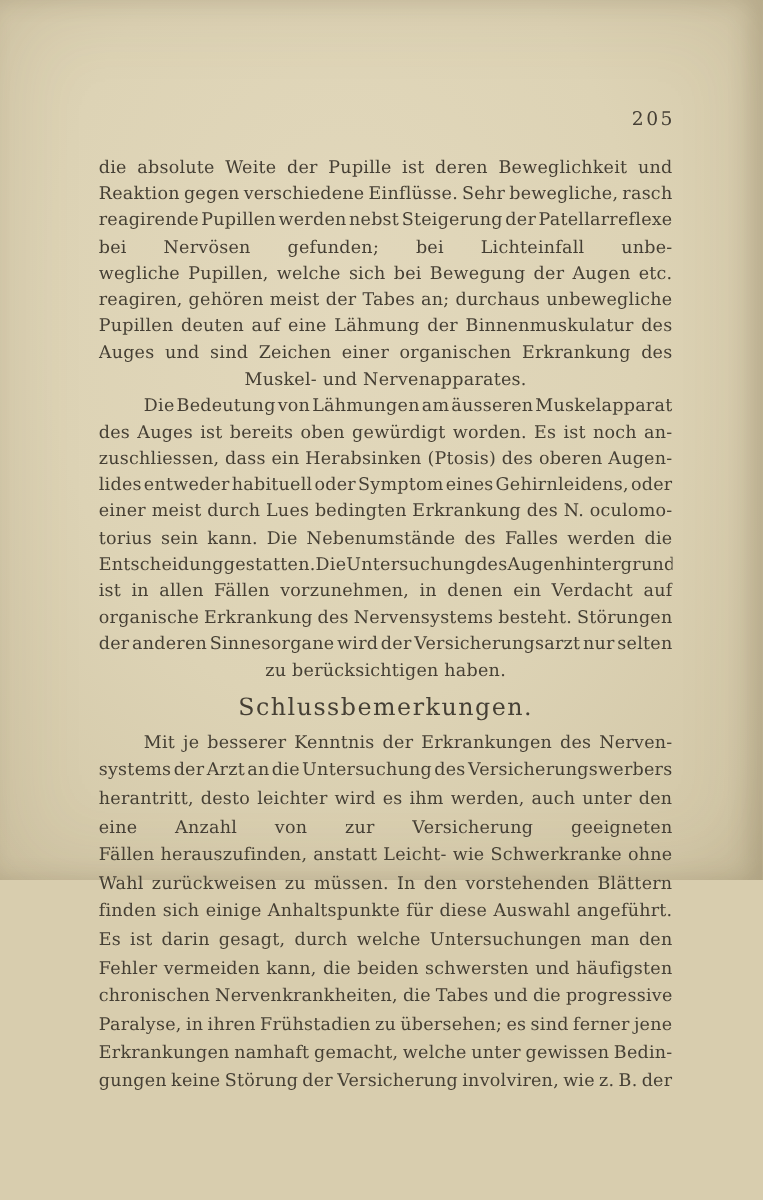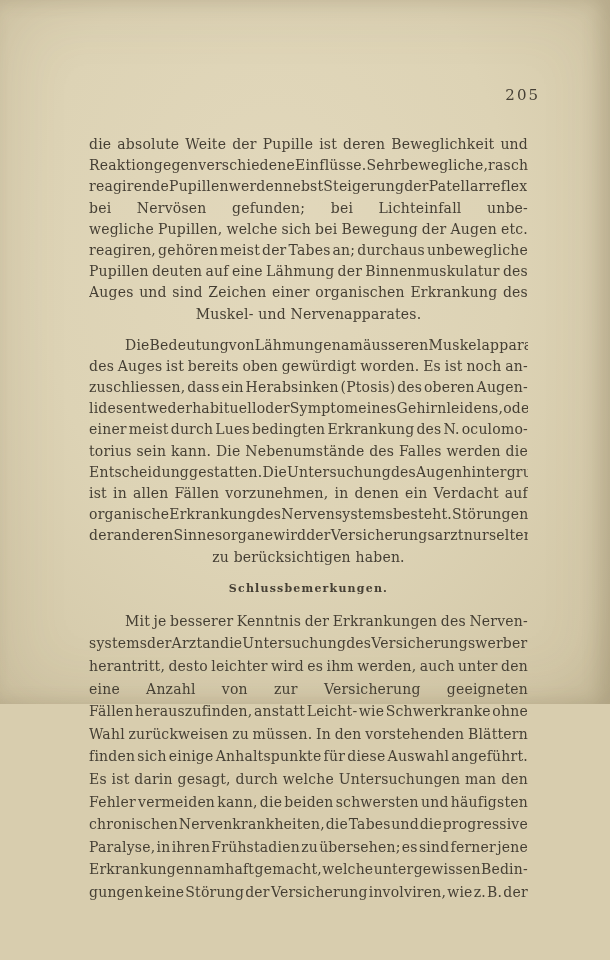--- a/index.html
+++ b/index.html
@@ -22,32 +22,32 @@
     font-size:15px;
     letter-spacing:2px;
   }
   .text-block{
     position:absolute;
     left:79px;top:124px;
     width:459px;
     font-size:14px;
     letter-spacing:.2px;
   }
-  .para{margin:10px;}
+  .para{margin:0;}
   .p0 .line, .p1 .line{height:21.2px;line-height:21.2px;}
   .p3 .line{height:22.6px;line-height:22.6px;}
   .line{box-sizing:border-box;width:100%;}
   .line.just{display:flex;justify-content:space-between;overflow:hidden;}
   .line.just span{white-space:pre;flex:0 0 auto;}
   .line.plain{text-align:center;white-space:nowrap;overflow:hidden;}
   .line.ind{padding-left:36px;}
   .heading{
     text-align:center;
-    font-weight:bold;
-    font-size:11px;
+    font-weight:normal;
+    font-size:19px;
     letter-spacing:1.2px;
     line-height:22px;
     margin:7px 0 6px 0;
   }
 </style>
 </head>
 <body>
 
 <div class="page">
   <div class="page-number">205</div>

